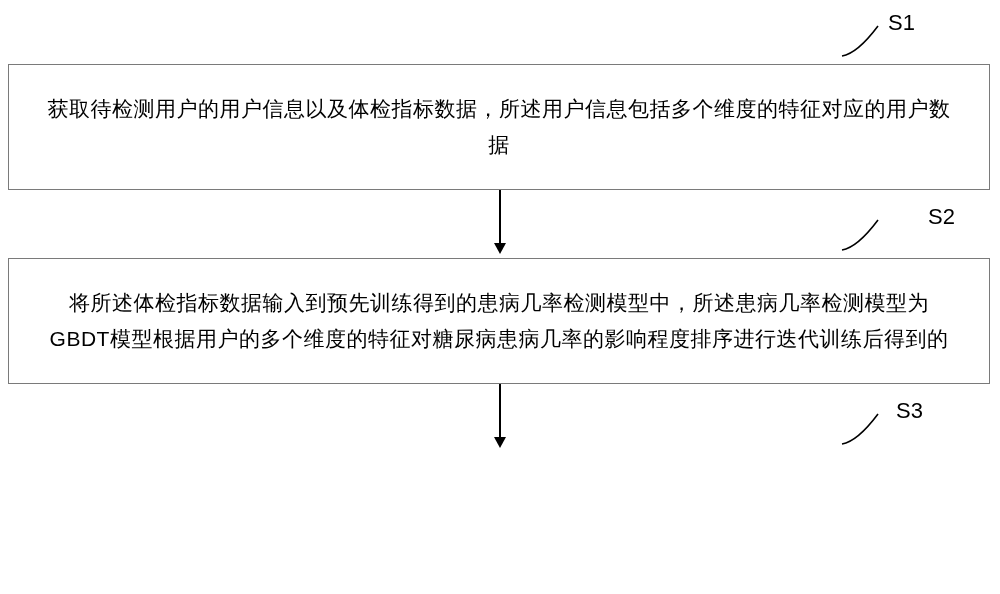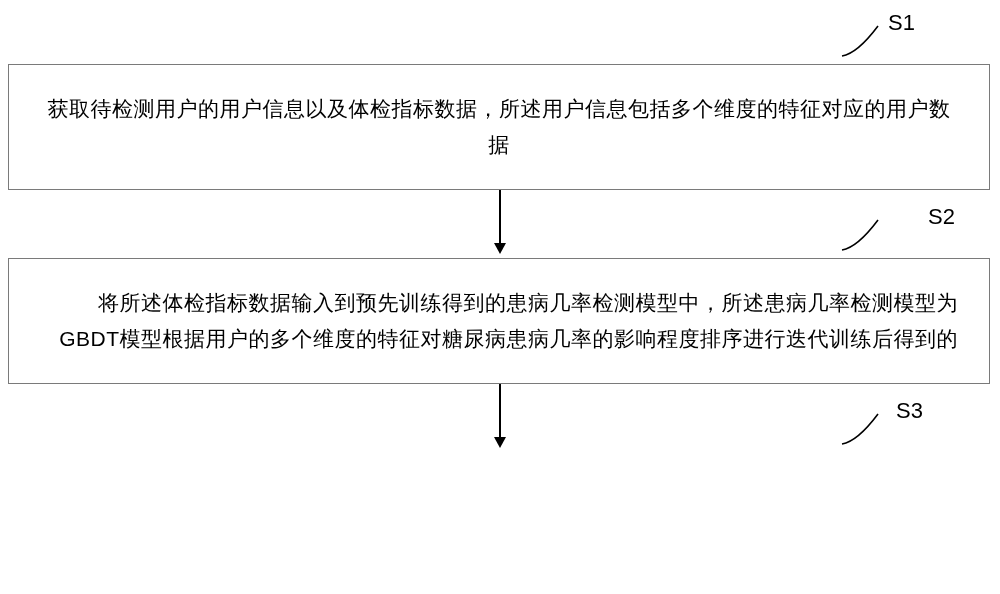--- a/index.html
+++ b/index.html
@@ -38,21 +38,21 @@
   .step-text {
     display: block;
     width: 918px;
     font-size: 21px;
     line-height: 36px;
     letter-spacing: 0.5px;
     color: #000000;
   }
 
   #step1 { top: 64px;  height: 126px; }
-  #step2 { top: 258px; height: 126px; text-align: right; }
+  #step2 { top: 258px; height: 126px; }
   #step3 { top: 452px; height: 126px; }
 
   .arrow {
     position: absolute;
     left: 499px;
     width: 2px;
     background: #000000;
   }
   #arrow1 { top: 190px; height: 54px; }
   #arrow2 { top: 384px; height: 54px; }

